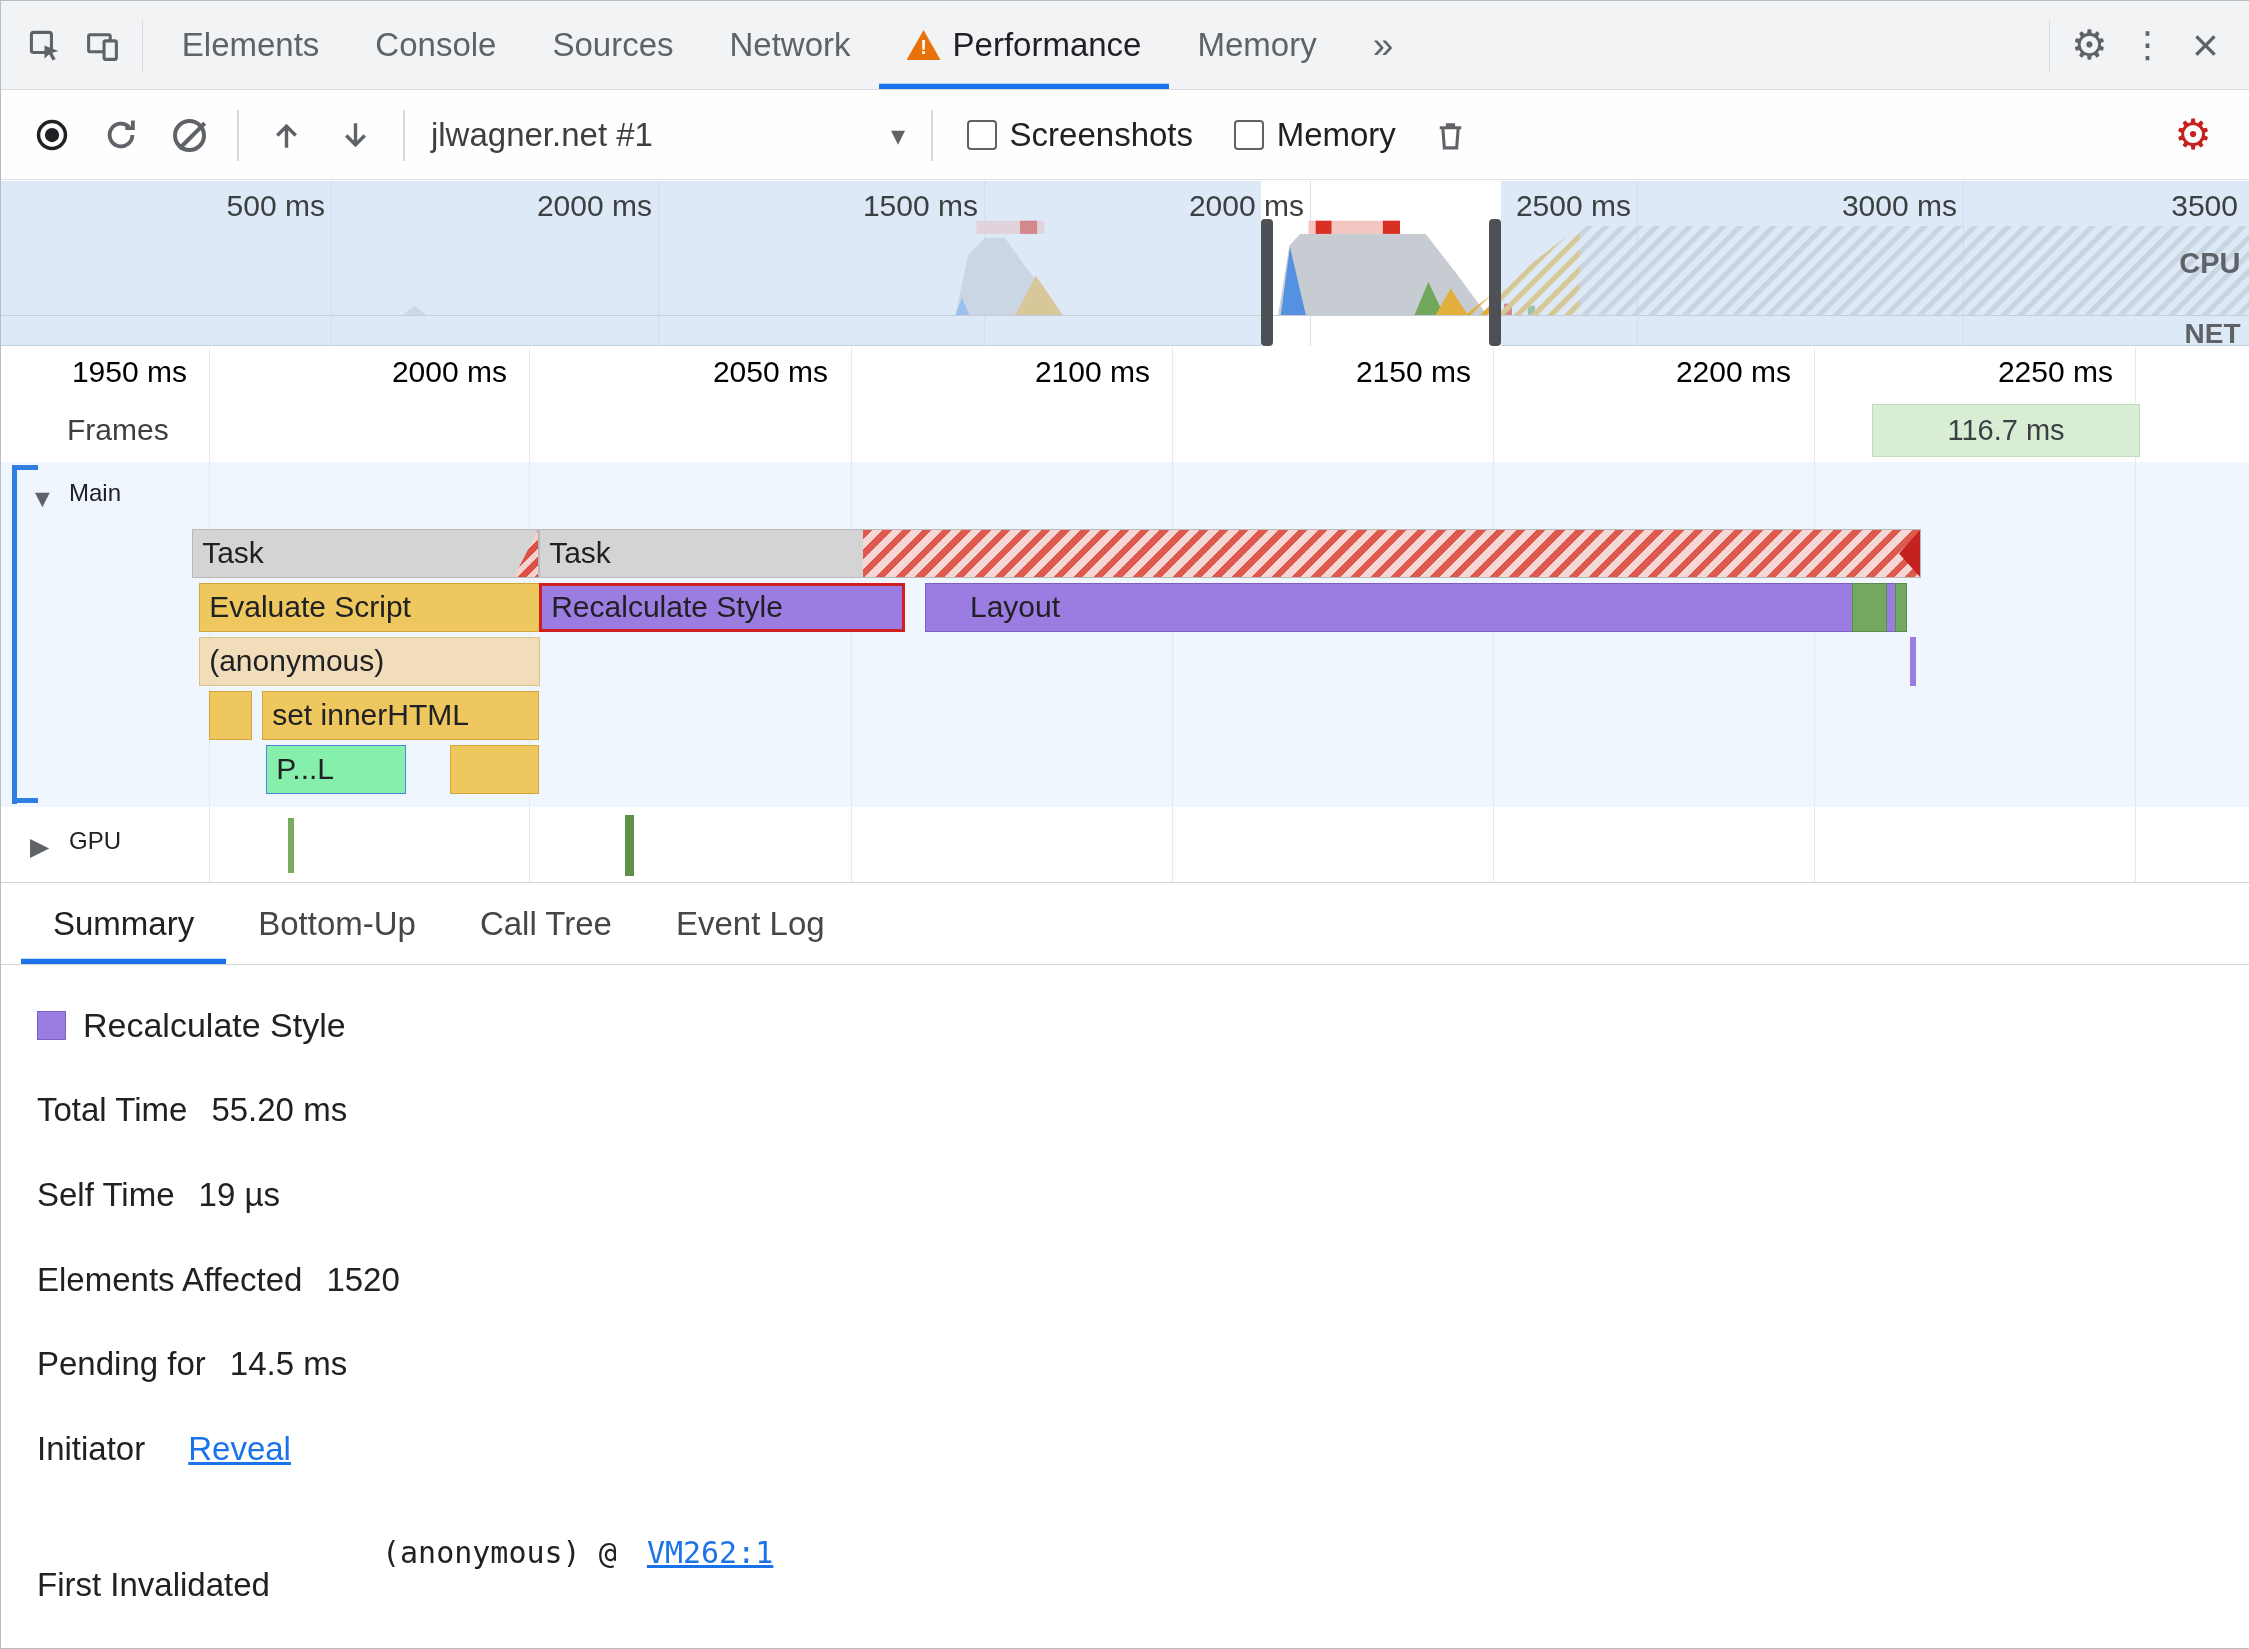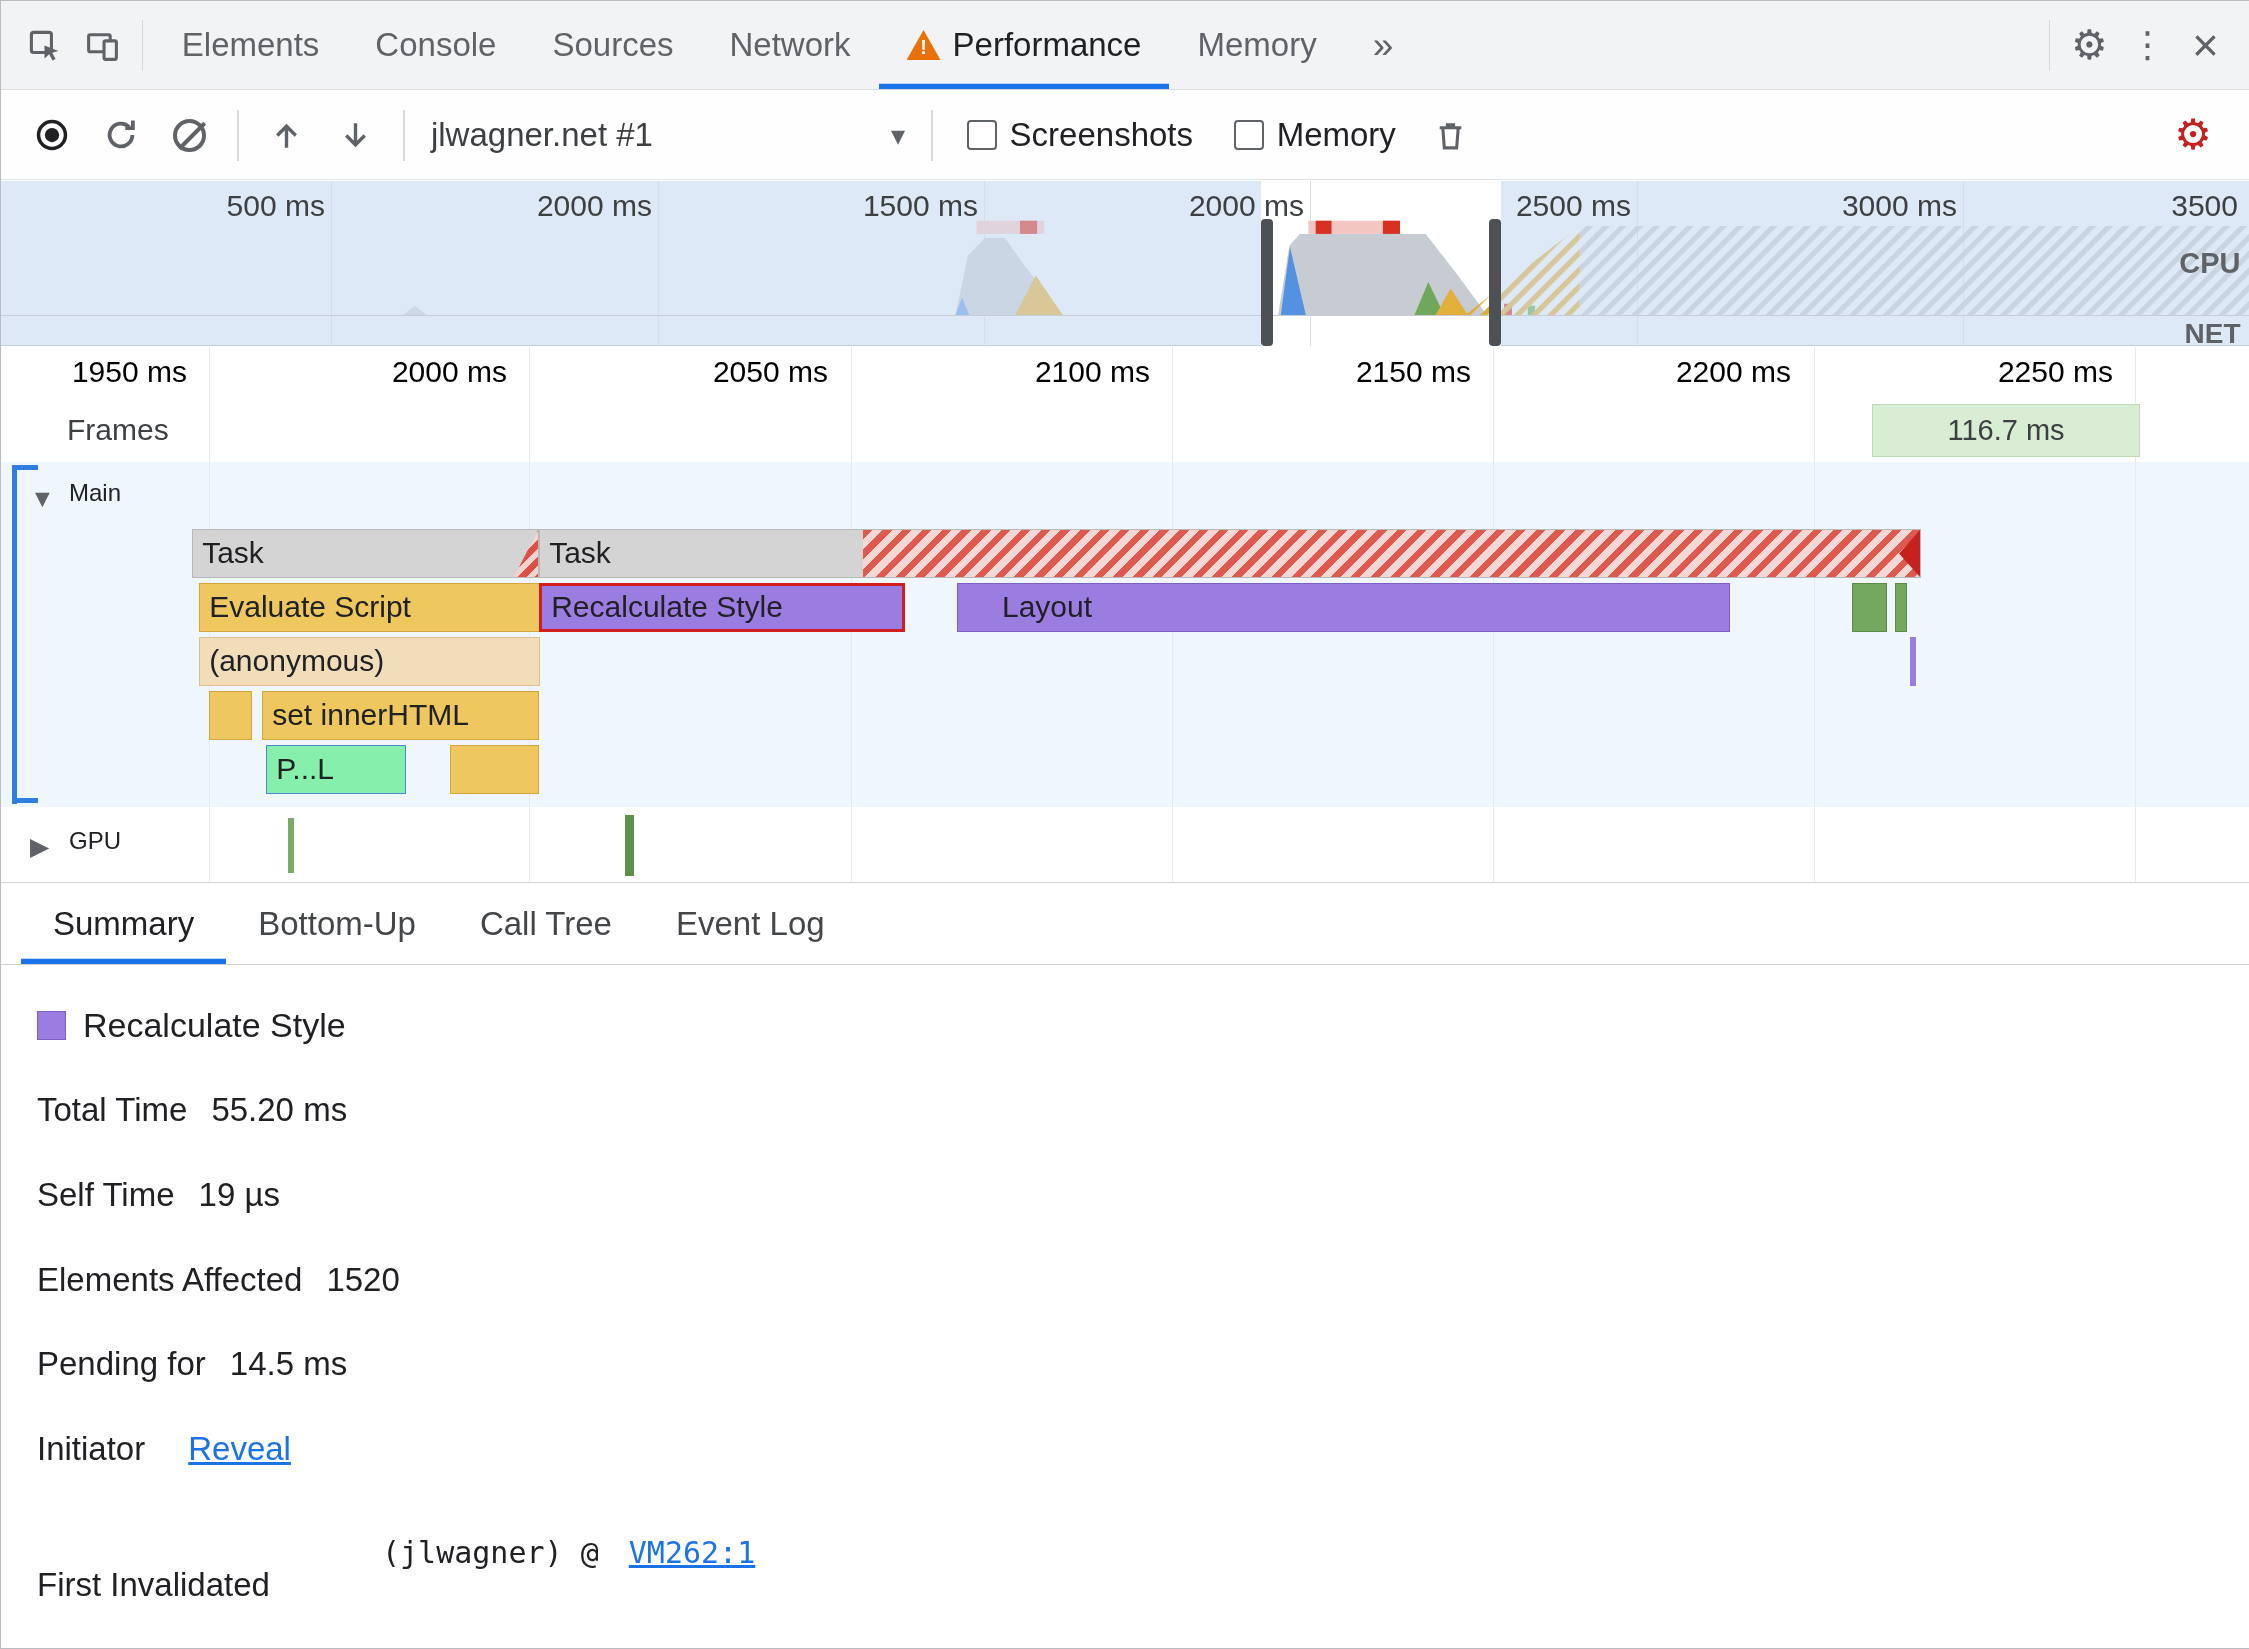--- a/index.html
+++ b/index.html
@@ -273,21 +273,21 @@
     <span class="wedge-hatch"></span>
   </div>
   <div class="bar bar-gray" style="left:538px;top:528px;width:1382px;padding-left:0;">
     <span style="padding-left:9.2px;">Task</span>
     <span class="hatch-red" style="left:323px;right:0;"></span>
     <span class="wedge-red-end"></span>
   </div>
 
   <div class="bar bar-yellow" style="left:198px;top:582px;width:341px;">Evaluate Script</div>
   <div class="bar bar-purple bar-red-outline" style="left:538px;top:582px;width:366px;">Recalculate Style</div>
-  <div class="bar bar-purple" style="left:956px;top:582px;width:773px;padding-left:44px;">Layout</div>
+  <div class="bar bar-purple" style="left:924px;top:582px;width:982px;padding-left:44px;">Layout</div>
   <div class="bar bar-green" style="left:1851px;top:582px;width:35px;"></div>
   <div class="bar bar-green" style="left:1894px;top:582px;width:12px;padding-left:0;"></div>
 
   <div class="bar bar-tan" style="left:198px;top:636px;width:341px;">(anonymous)</div>
   <div class="bar bar-purple" style="left:1909px;top:636px;width:6px;padding-left:0;border:none;"></div>
 
   <div class="bar bar-yellow" style="left:208px;top:690px;width:43px;padding-left:0;"></div>
   <div class="bar bar-yellow" style="left:261px;top:690px;width:277px;">set innerHTML</div>
 
   <div class="bar bar-blue" style="left:265px;top:744px;width:140px;">P...L</div>
@@ -334,20 +334,20 @@
     <div class="sumrow" style="top:380px;">
       <span>Pending for</span>
       <span>14.5 ms</span>
     </div>
     <div class="sumrow" style="top:465px;gap:43px;">
       <span>Initiator</span>
       <span class="link">Reveal</span>
     </div>
 
     <div class="mono" style="position:absolute;left:381px;top:570px;">
-      <span>(jlwagner) @</span>
+      <span>(anonymous) @</span>
       <span class="link" style="margin-left:12px;">VM262:1</span>
     </div>
     <div style="position:absolute;left:36px;top:601px;font-size:33px;">First Invalidated</div>
   </div>
 
 </div>
 
 
 </body></html>

